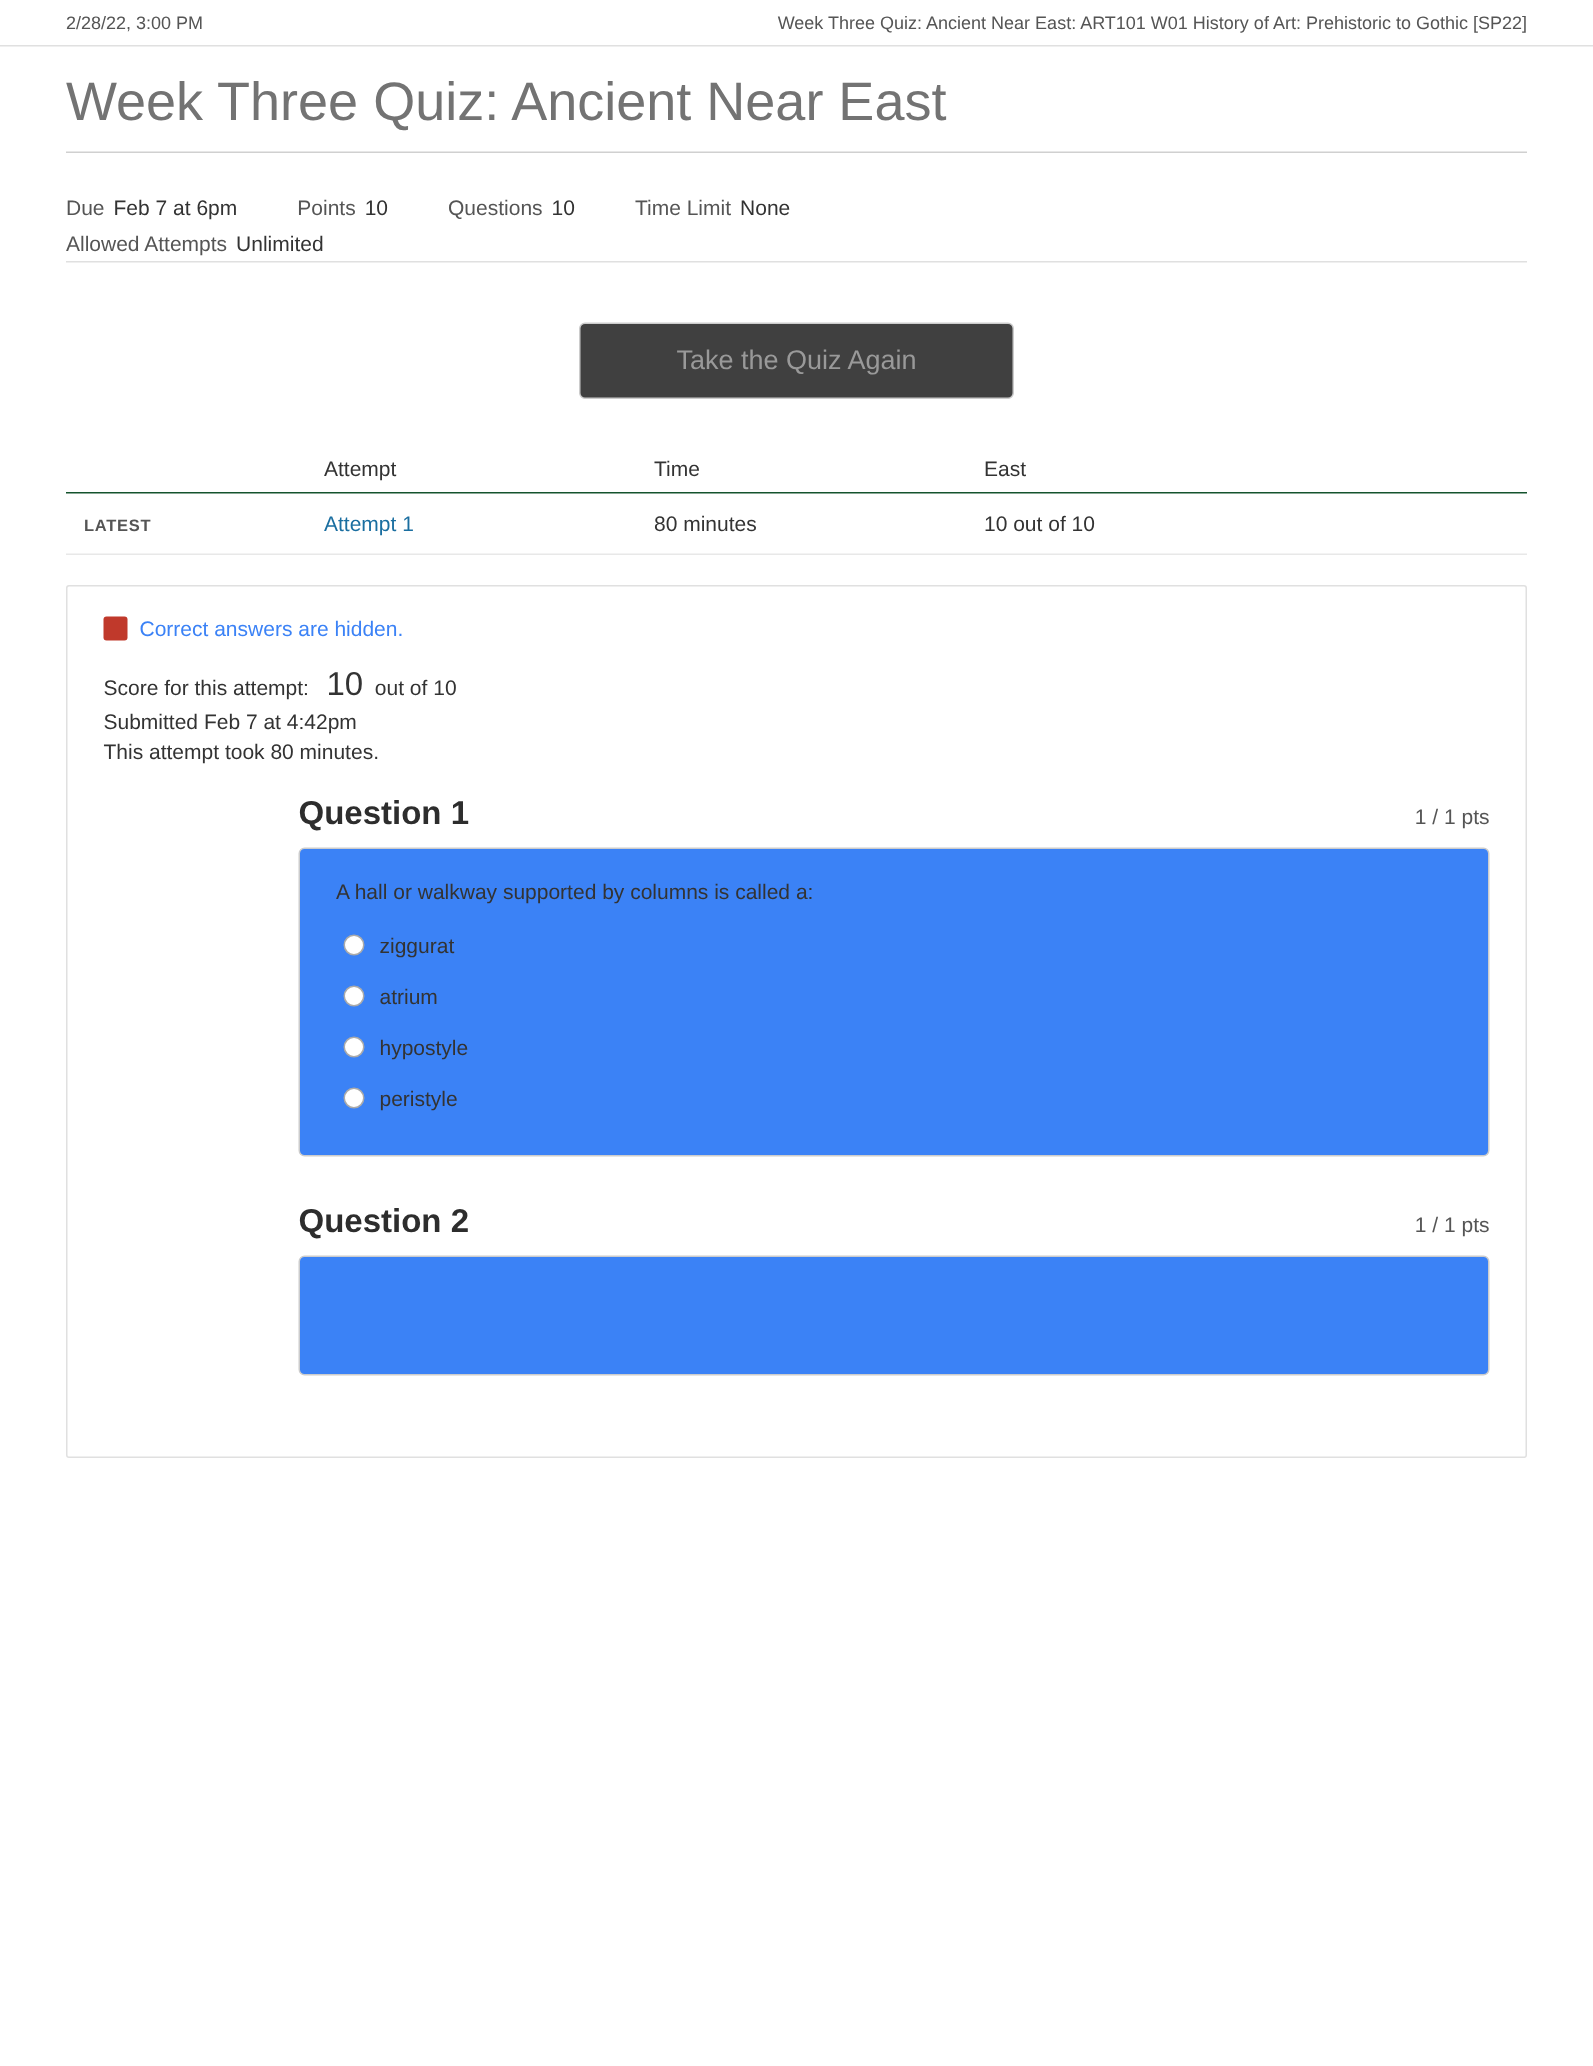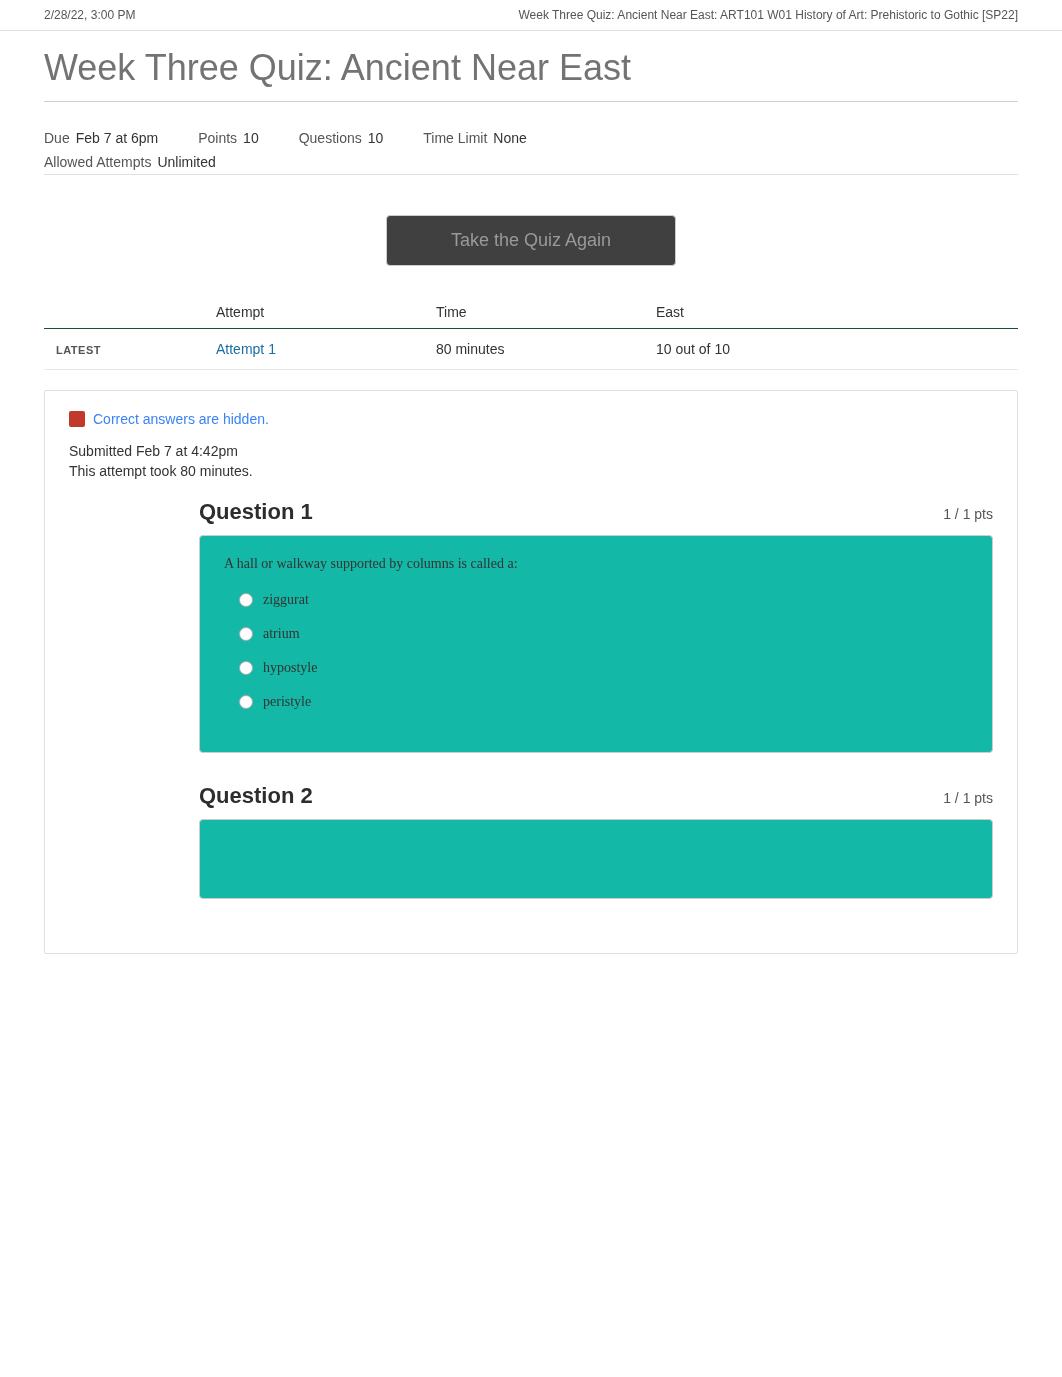--- a/index.html
+++ b/index.html
@@ -171,33 +171,32 @@
       font-weight: 700;
       color: #2d2d2d;
     }
     .question-points {
       font-size: 14px;
       color: #555;
     }
     .question-box {
       border: 1px solid #ccc;
       border-radius: 4px;
-      background: #14b8a6;
-      padding: 20px 24px 24px 24px;
-      font-family: Liberation Serif, serif;
+      background: #3b82f6;
+      padding: 20px 24px 12px 24px;
     }
     .question-text {
       font-size: 14px;
       color: #333;
       margin-bottom: 20px;
     }
     .answer-options {
       list-style: none;
       padding: 0;
-      margin: 15px;
+      margin: 5px;
     }
     .answer-option {
       display: flex;
       align-items: center;
       gap: 10px;
       margin-bottom: 18px;
       font-size: 14px;
       color: #333;
     }
     .radio-circle {
@@ -268,20 +267,25 @@
       </tr>
     </tbody>
   </table>
 
   <div class="attempt-section">
     <div class="correct-answers-notice">
       <span class="notice-icon"></span>
       <span>Correct answers are hidden.</span>
     </div>
 
+    <p class="score-line">
+      <span>Score for this attempt:</span>
+      &nbsp;&nbsp;<span class="score-number">10</span>&nbsp;
+      <span>out of 10</span>
+    </p>
     <p class="submit-line">Submitted Feb 7 at 4:42pm</p>
     <p class="time-line">This attempt took 80 minutes.</p>
 
     <div class="question-block">
       <div class="question-header">
         <span class="question-title">Question 1</span>
         <span class="question-points">1 / 1 pts</span>
       </div>
       <div class="question-box">
         <p class="question-text">A hall or walkway supported by columns is called a:</p>

